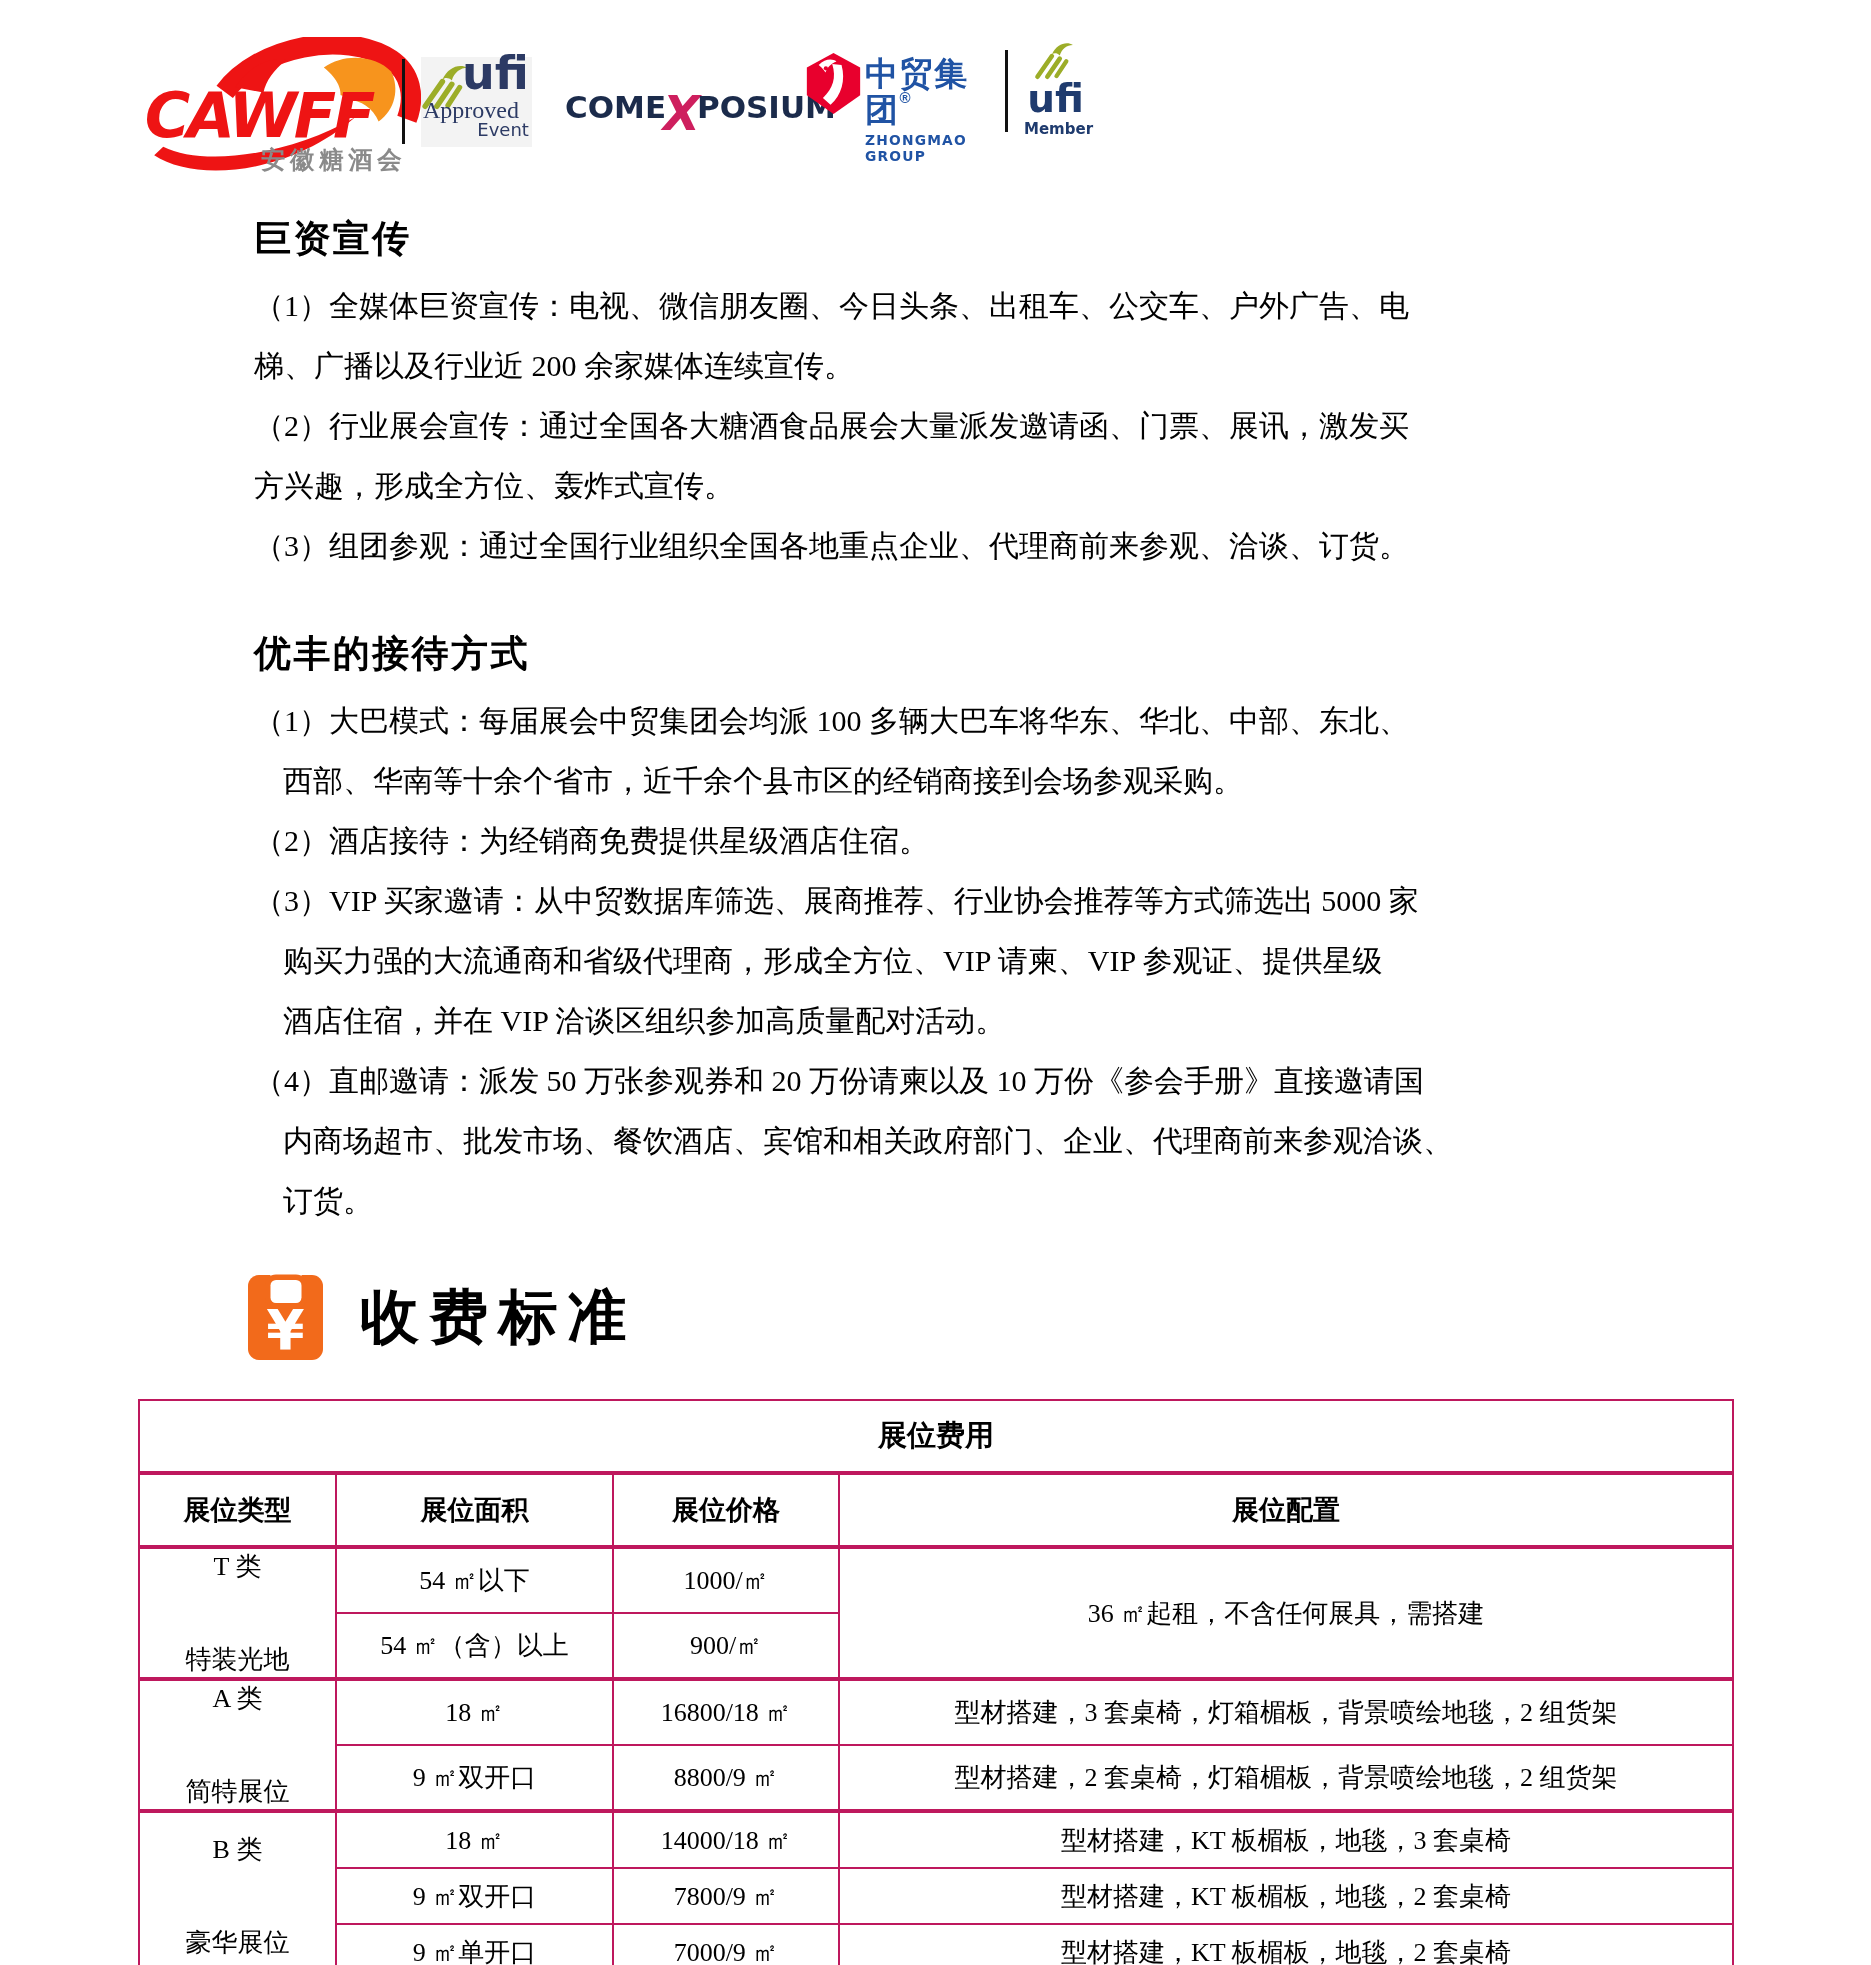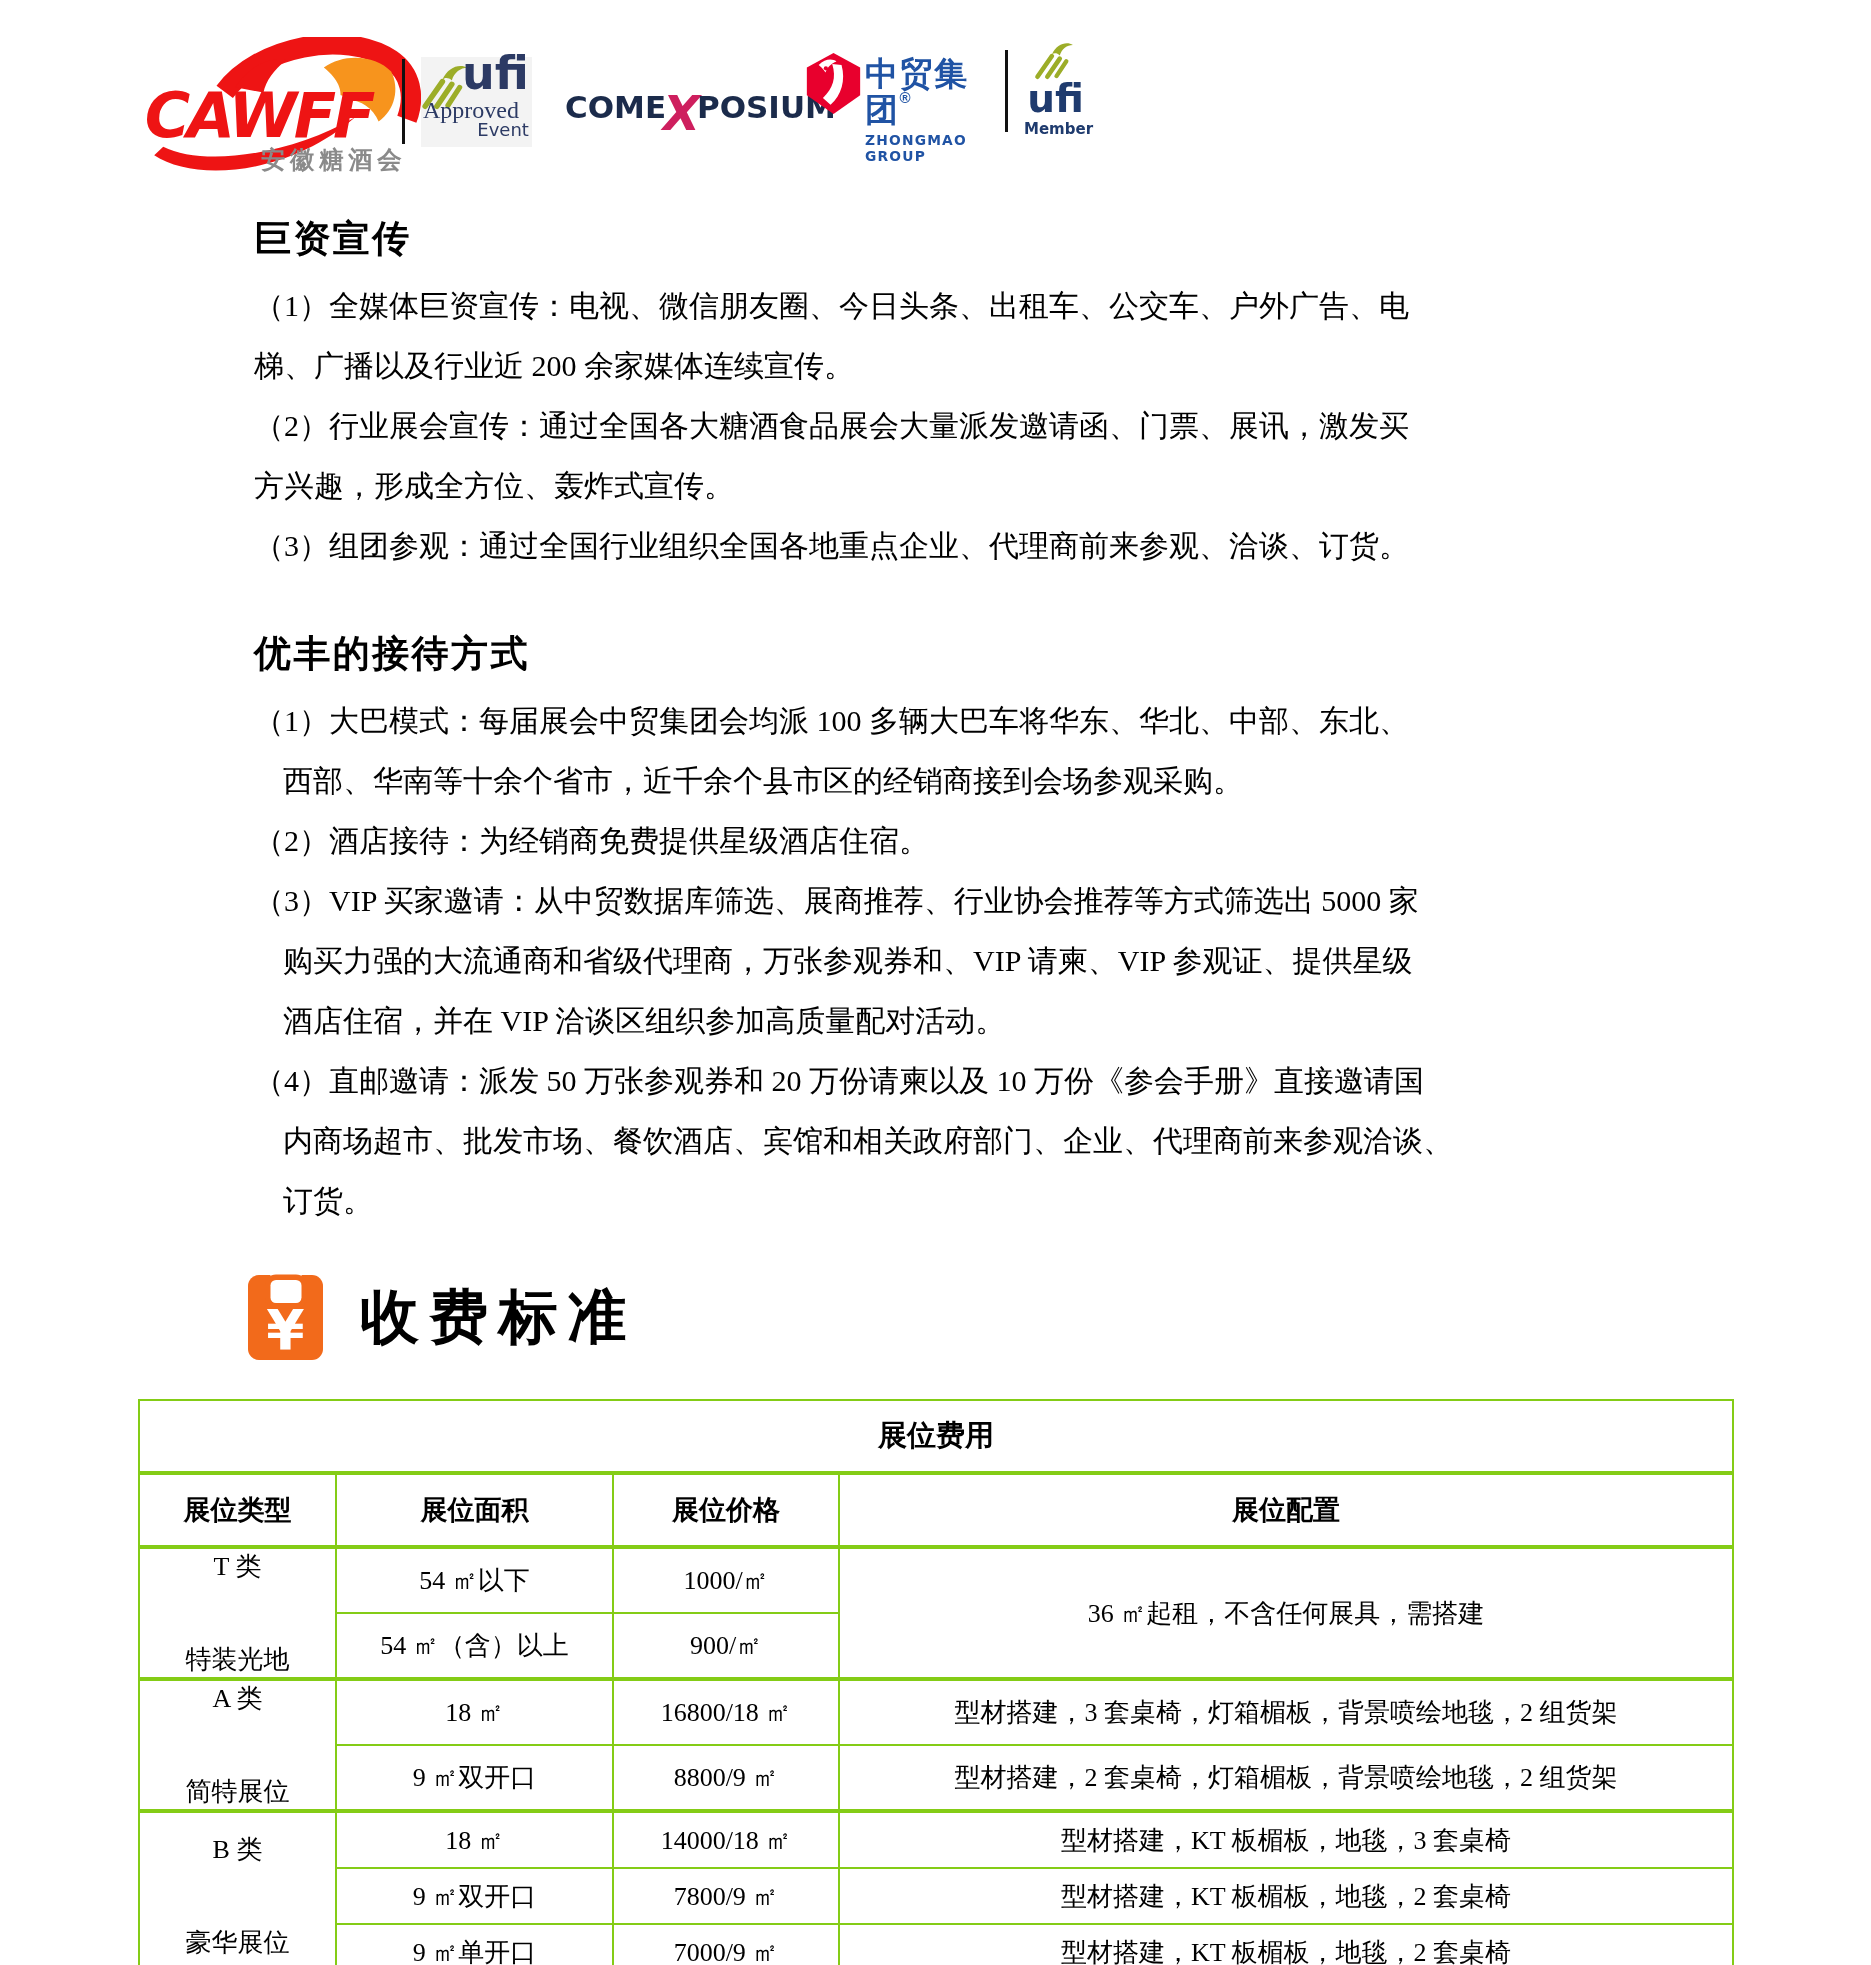--- a/index.html
+++ b/index.html
@@ -61,21 +61,21 @@
     font-size:59px; letter-spacing:10.2px; }
   .fee-icon { position:relative; width:75px; height:85px; background:#F26A1B; border-radius:11px; }
   .fee-clip { position:absolute; top:4.7px; left:50%; transform:translateX(-50%);
     width:31px; height:23.6px; background:#fff; border-radius:5.5px;
     box-shadow:0 0 0 5.5px #F26A1B, 0 -10.2px 0 0 #ffffff; }
   .fee-yen { position:absolute; left:0; right:0; top:24.4px; bottom:0; display:flex; align-items:center;
     justify-content:center; color:#fff; font-family:"DejaVu Sans",sans-serif; font-weight:bold; font-size:55px; }
 
   
   .doc-table { position:absolute; left:138px; width:1596px; border-collapse:collapse; table-layout:fixed; }
-  .doc-table td { border:2px solid #84cc16; text-align:center; vertical-align:middle;
+  .doc-table td { border:2px solid #be185d; text-align:center; vertical-align:middle;
     font-size:26px; padding:0 7px; height:54px; }
   .doc-table { border:2.8px solid #CFCFCF; }
   tr.t-title td { font-size:29px; font-weight:bold; height:70px; border-bottom-width:4.3px; }
   tr.t-cols td { font-size:27px; font-weight:bold; height:70px; border-bottom-width:4.3px; }
   tr.gs td { border-top-width:4.3px; }
   .type-cell { display:flex; flex-direction:column; justify-content:center; gap:58px; }
 </style>
 </head>
 <body>
 
@@ -146,21 +146,21 @@
   <div class="line">方兴趣，形成全方位、轰炸式宣传。</div>
   <div class="line">（3）组团参观：通过全国行业组织全国各地重点企业、代理商前来参观、洽谈、订货。</div>
 </div>
 
 <div class="sec" style="top:629px;">
   <h3 class="sec-h">优丰的接待方式</h3>
   <div class="line">（1）大巴模式：每届展会中贸集团会均派 100 多辆大巴车将华东、华北、中部、东北、</div>
   <div class="line ind">西部、华南等十余个省市，近千余个县市区的经销商接到会场参观采购。</div>
   <div class="line">（2）酒店接待：为经销商免费提供星级酒店住宿。</div>
   <div class="line">（3）VIP 买家邀请：从中贸数据库筛选、展商推荐、行业协会推荐等方式筛选出 5000 家</div>
-  <div class="line ind">购买力强的大流通商和省级代理商，万张参观券和、VIP 请柬、VIP 参观证、提供星级</div>
+  <div class="line ind">购买力强的大流通商和省级代理商，形成全方位、VIP 请柬、VIP 参观证、提供星级</div>
   <div class="line ind">酒店住宿，并在 VIP 洽谈区组织参加高质量配对活动。</div>
   <div class="line">（4）直邮邀请：派发 50 万张参观券和 20 万份请柬以及 10 万份《参会手册》直接邀请国</div>
   <div class="line ind">内商场超市、批发市场、餐饮酒店、宾馆和相关政府部门、企业、代理商前来参观洽谈、</div>
   <div class="line ind">订货。</div>
 </div>
 
 <div class="title-row" style="top:1275px;">
   <div class="fee-icon">
     <div class="fee-clip"></div>
     <div class="fee-yen">¥</div>

